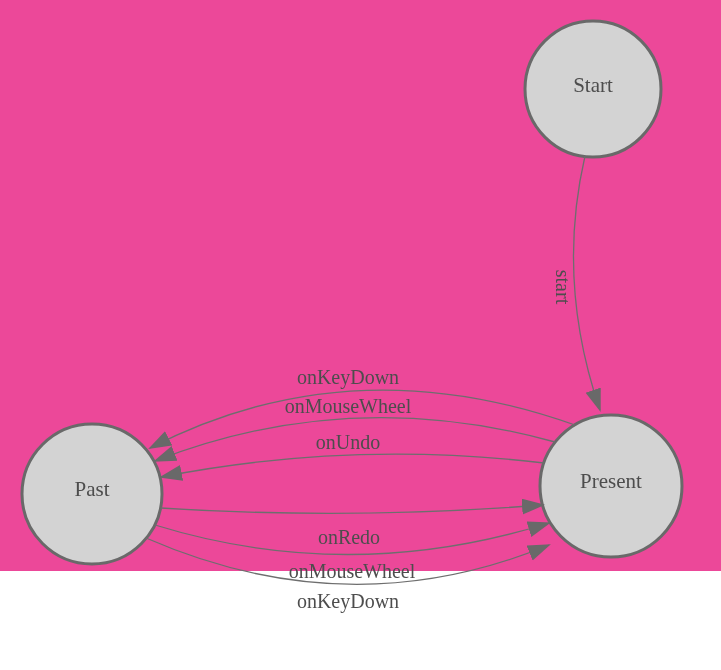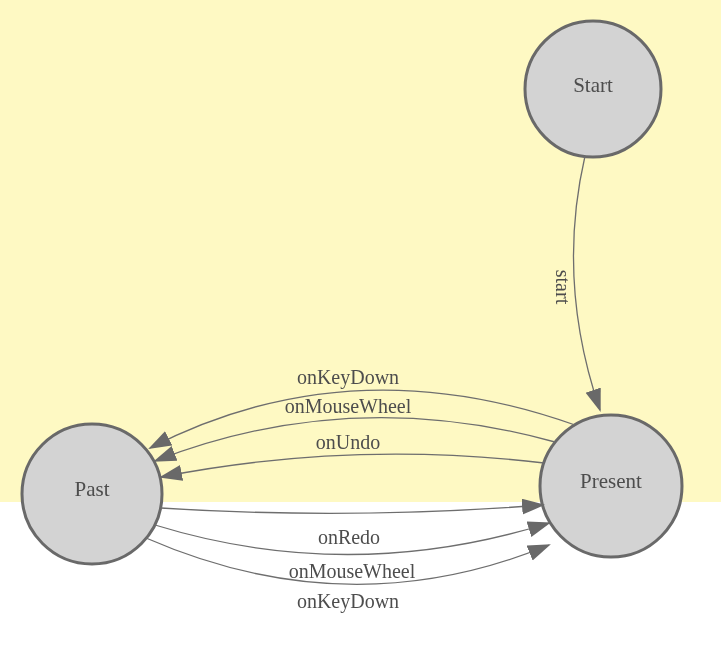--- a/index.html
+++ b/index.html
@@ -6,22 +6,22 @@
     margin: 0;
     padding: 0;
     background: #ffffff;
     width: 721px;
     height: 670px;
     overflow: hidden;
   }
   .canvas {
     position: relative;
     width: 721px;
-    height: 502px;
-    background: #fef9c3;
+    height: 571px;
+    background: #ec4899;
   }
   svg text {
     font-family: "Liberation Serif", "DejaVu Serif", serif;
     fill: #4d4d4d;
   }
   .node-circle {
     fill: #d3d3d3;
     stroke: #696969;
     stroke-width: 3;
   }

